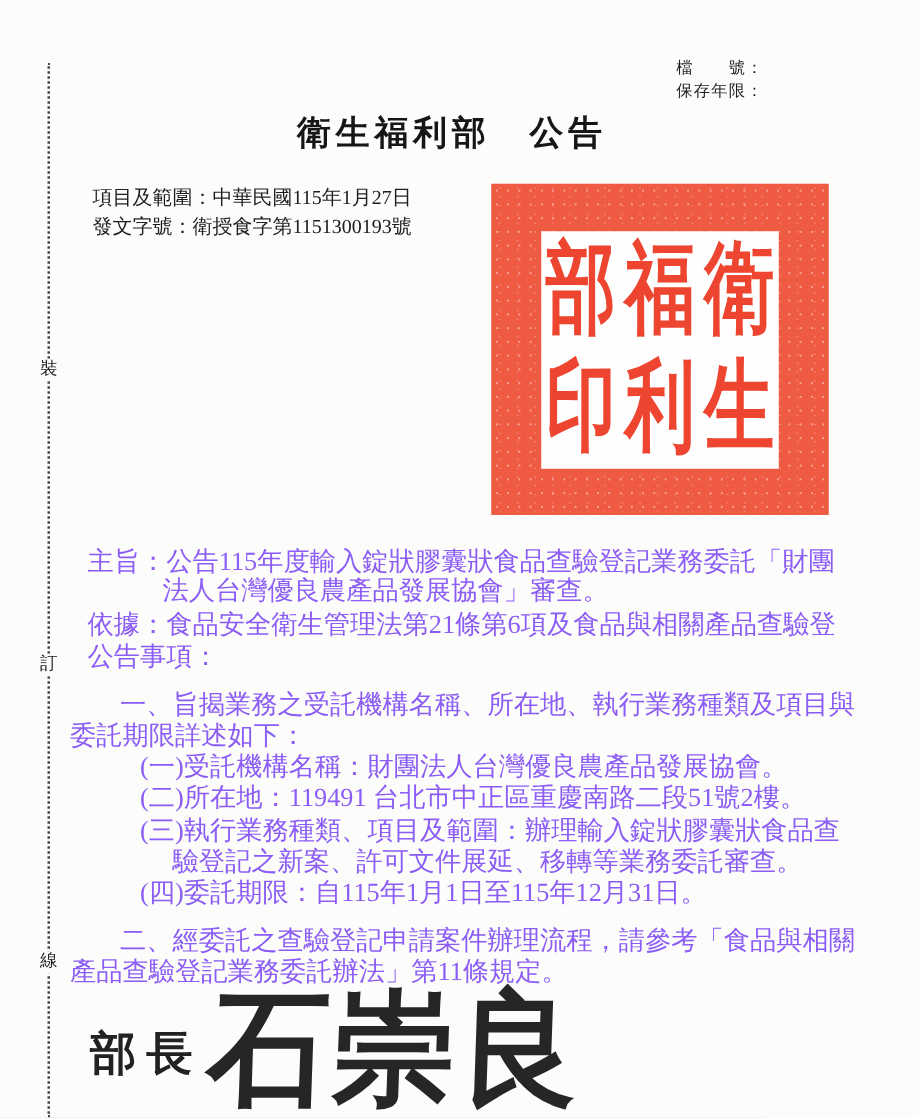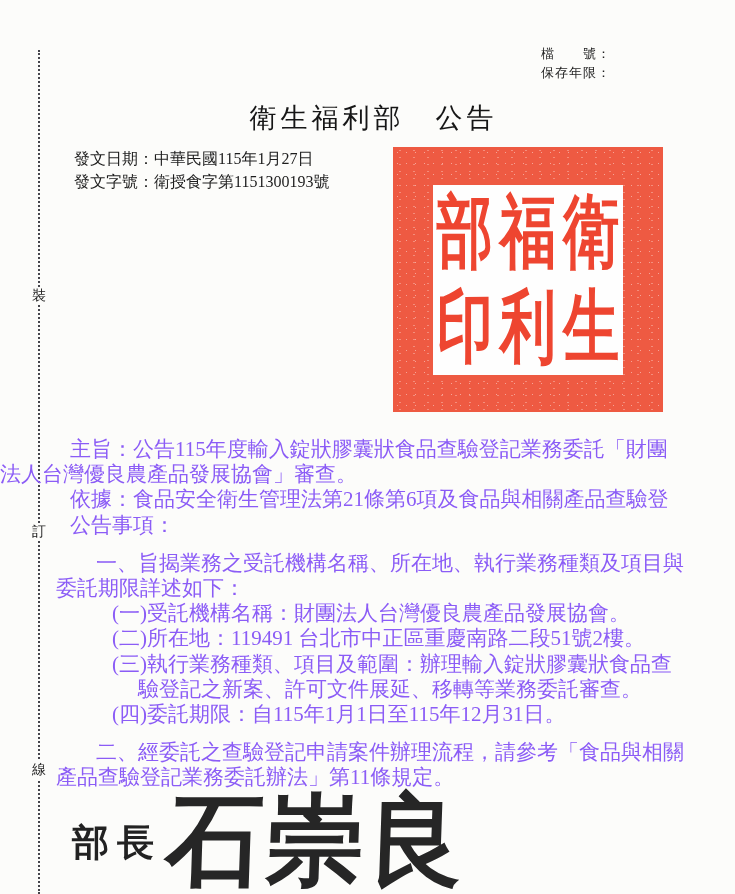--- a/index.html
+++ b/index.html
@@ -23,22 +23,22 @@
     background:#fcfcfa;color:#222;
   }
   
   .corner{
     position:absolute;top:44px;left:541px;
     font-size:13px;line-height:19px;letter-spacing:1px;color:#1f1f1f;
   }
   
   .doc-title{
     position:absolute;top:88px;left:0;width:723px;
-    text-align:center;font-size:27px;font-weight:400;
-    letter-spacing:4px;margin:12px;color:#161616;
+    text-align:center;font-size:27px;font-weight:700;
+    letter-spacing:4px;margin:0;color:#161616;
   }
   
   .meta{
     position:absolute;left:74px;top:147px;
     font-size:16px;line-height:23px;color:#1d1d1d;
   }
   
   .seal{
     position:absolute;left:393px;top:147px;width:270px;height:265px;
     background-color:#ee5a42;
@@ -59,21 +59,21 @@
     transform:scaleY(1.42);transform-origin:center;
     font-family:"Liberation Serif", serif;
   }
   
   .body-text{
     position:absolute;left:0;top:437px;width:710px;
     font-size:21px;line-height:25.2px;color:#8b5cf6;
     white-space:nowrap;
   }
   .l1 {padding-left:70px;}
-  .l1c{}
+  .l1c{padding-left:130px;font-family:Liberation Mono, monospace;}
   .l2 {padding-left:96px;margin-top:13px;}
   .l2c{padding-left:56px;}
   .l3 {padding-left:112px;}
   .l3c{padding-left:138px;}
   
   .signature{
     position:absolute;left:72px;top:792px;
     display:flex;align-items:flex-start;color:#222;
   }
   .sig-title{
@@ -98,21 +98,21 @@
   <span class="margin-mark" style="top:761px">線</span>
 
   <div class="corner">
     <div>檔　　號：</div>
     <div>保存年限：</div>
   </div>
 
   <h1 class="doc-title">衛生福利部　公告</h1>
 
   <div class="meta">
-    <div>發文日期：中華民國115年1月27日</div>
+    <div>項目及範圍：中華民國115年1月27日</div>
     <div>發文字號：衛授食字第1151300193號</div>
   </div>
 
   <div class="seal">
     <div class="seal-inner">
       <span class="seal-char">部</span>
       <span class="seal-char">福</span>
       <span class="seal-char">衛</span>
       <span class="seal-char">印</span>
       <span class="seal-char">利</span>

